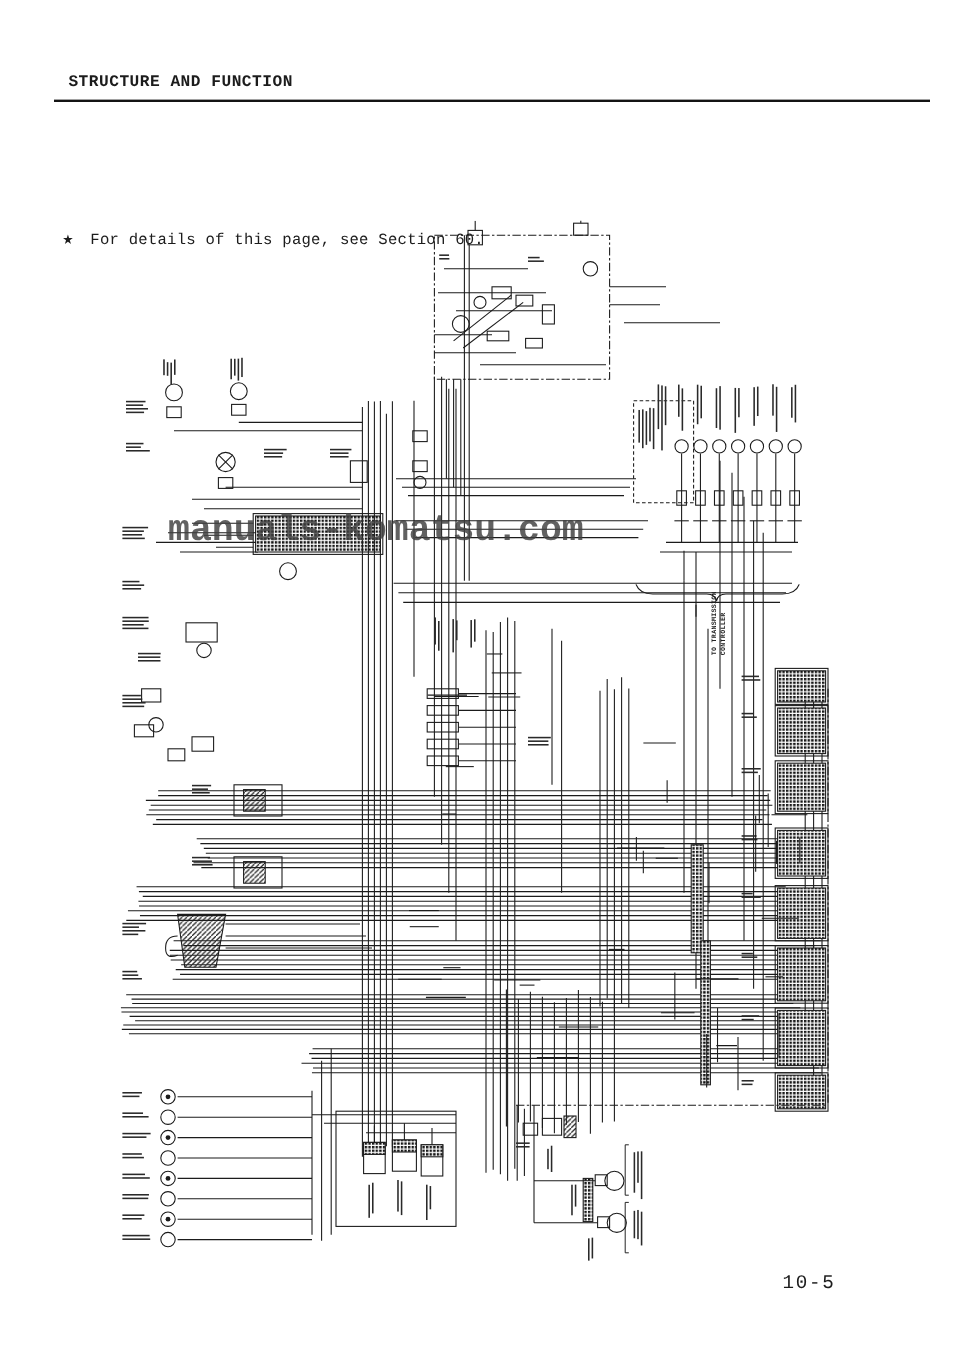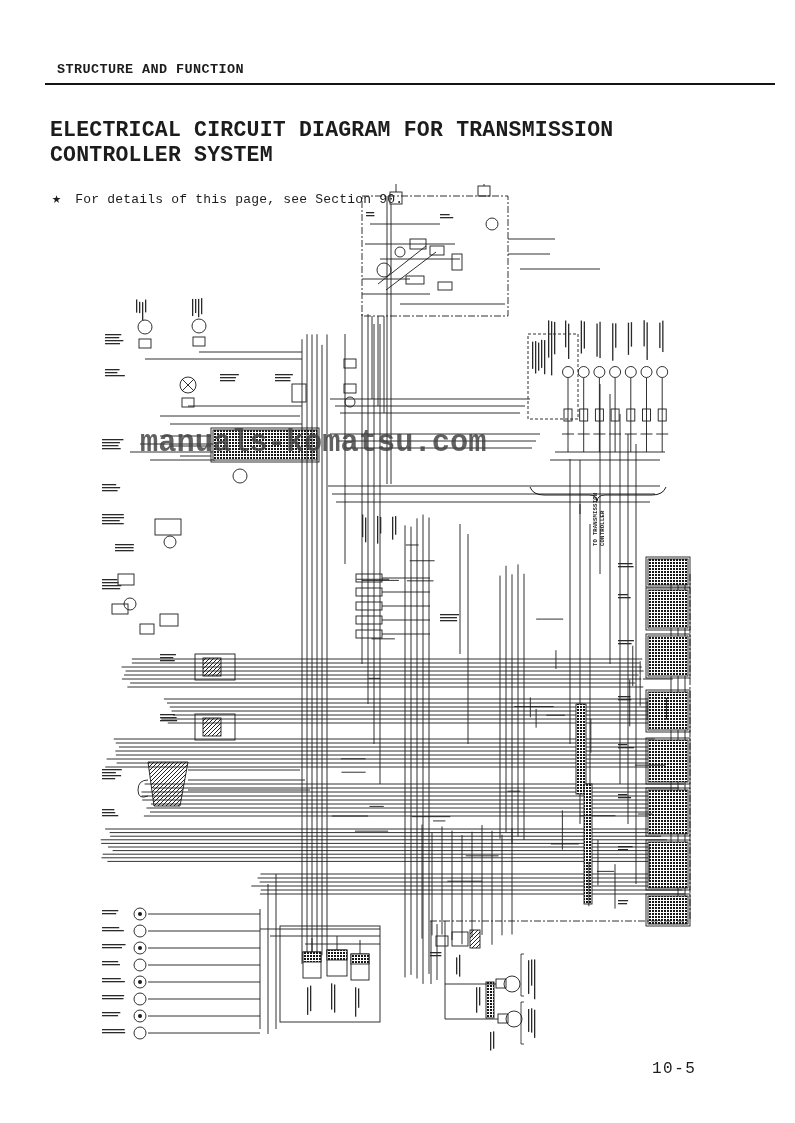--- a/index.html
+++ b/index.html
@@ -67,25 +67,24 @@
 </head>
 <body>
 
 <div class="page">
 
   <div class="running-header">
     <span class="lh">STRUCTURE AND FUNCTION</span>
   </div>
   <div class="header-rule"></div>
 
-  <h1 class="page-title">ELECTRICAL CIRCUIT DIAGRAM FOR TRANSMISSION CONTROLLER SYSTEM</h1>
 
   <div class="note">
     <span class="star">★</span>
-    <span>For details of this page, see Section 90.</span>
+    <span>For details of this page, see Section 60.</span>
   </div>
 
   <div class="diagram">
     <svg id="wires" width="600" height="870" viewBox="0 0 600 870">
         <defs>
           <pattern id="speck" width="3" height="3" patternUnits="userSpaceOnUse">
             <rect width="3" height="3" fill="#fff"></rect>
             <rect width="2" height="2" fill="#161616"></rect>
           </pattern>
           <pattern id="hatch" width="4" height="4" patternUnits="userSpaceOnUse">

